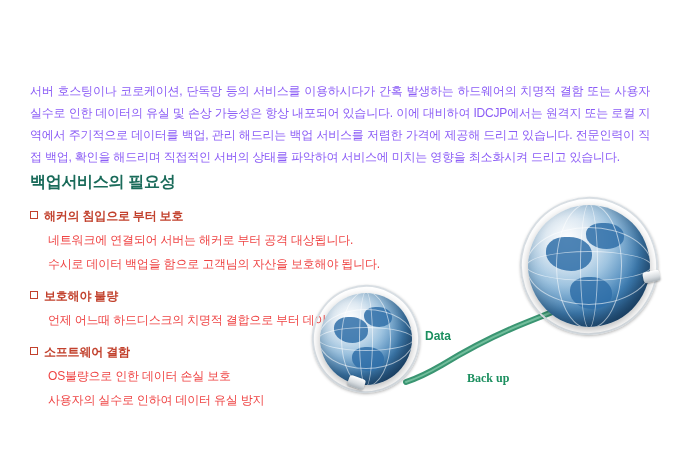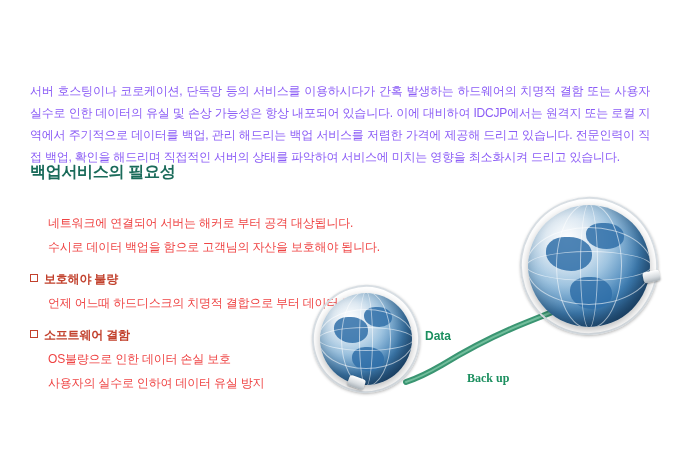--- a/index.html
+++ b/index.html
@@ -23,21 +23,21 @@
   .heading-main {
     position: absolute;
     left: 30px;
     top: 10px;
     font-size: 16px;
     font-weight: bold;
     color: #1a6b5a;
     letter-spacing: -0.3px;
   }
   .heading-main.second {
-    top: 162px;
+    top: 172px;
     text-align: center;
   }
   .intro-paragraph {
     position: absolute;
     left: 30px;
     top: 48px;
     width: 620px;
     font-size: 12px;
     line-height: 22px;
     color: #8b5cf6;
@@ -183,20 +183,24 @@
 <div class="page">
 
 
   <div class="intro-paragraph">서버 호스팅이나 코로케이션, 단독망 등의 서비스를 이용하시다가 간혹 발생하는 하드웨어의 치명적 결함 또는 사용자 실수로 인한 데이터의 유실 및 손상 가능성은 항상 내포되어 있습니다. 이에 대비하여 IDCJP에서는 원격지 또는 로컬 지역에서 주기적으로 데이터를 백업, 관리 해드리는 백업 서비스를 저렴한 가격에 제공해 드리고 있습니다. 전문인력이 직접 백업, 확인을 해드리며 직접적인 서버의 상태를 파악하여 서비스에 미치는 영향을 최소화시켜 드리고 있습니다.</div>
 
   <div class="heading-main second">백업서비스의 필요성</div>
 
   <div class="bullet-list">
 
     <div class="bullet-group">
+      <div class="bullet-title">
+        <span class="bullet-marker"></span>
+        <span>해커의 침입으로 부터 보호</span>
+      </div>
       <div class="bullet-line">네트워크에 연결되어 서버는 해커로 부터 공격 대상됩니다.</div>
       <div class="bullet-line">수시로 데이터 백업을 함으로 고객님의 자산을 보호해야 됩니다.</div>
     </div>
 
     <div class="bullet-group">
       <div class="bullet-title">
         <span class="bullet-marker"></span>
         <span>보호해야 불량</span>
       </div>
       <div class="bullet-line">언제 어느때 하드디스크의 치명적 결합으로 부터 데이터 보호</div>

